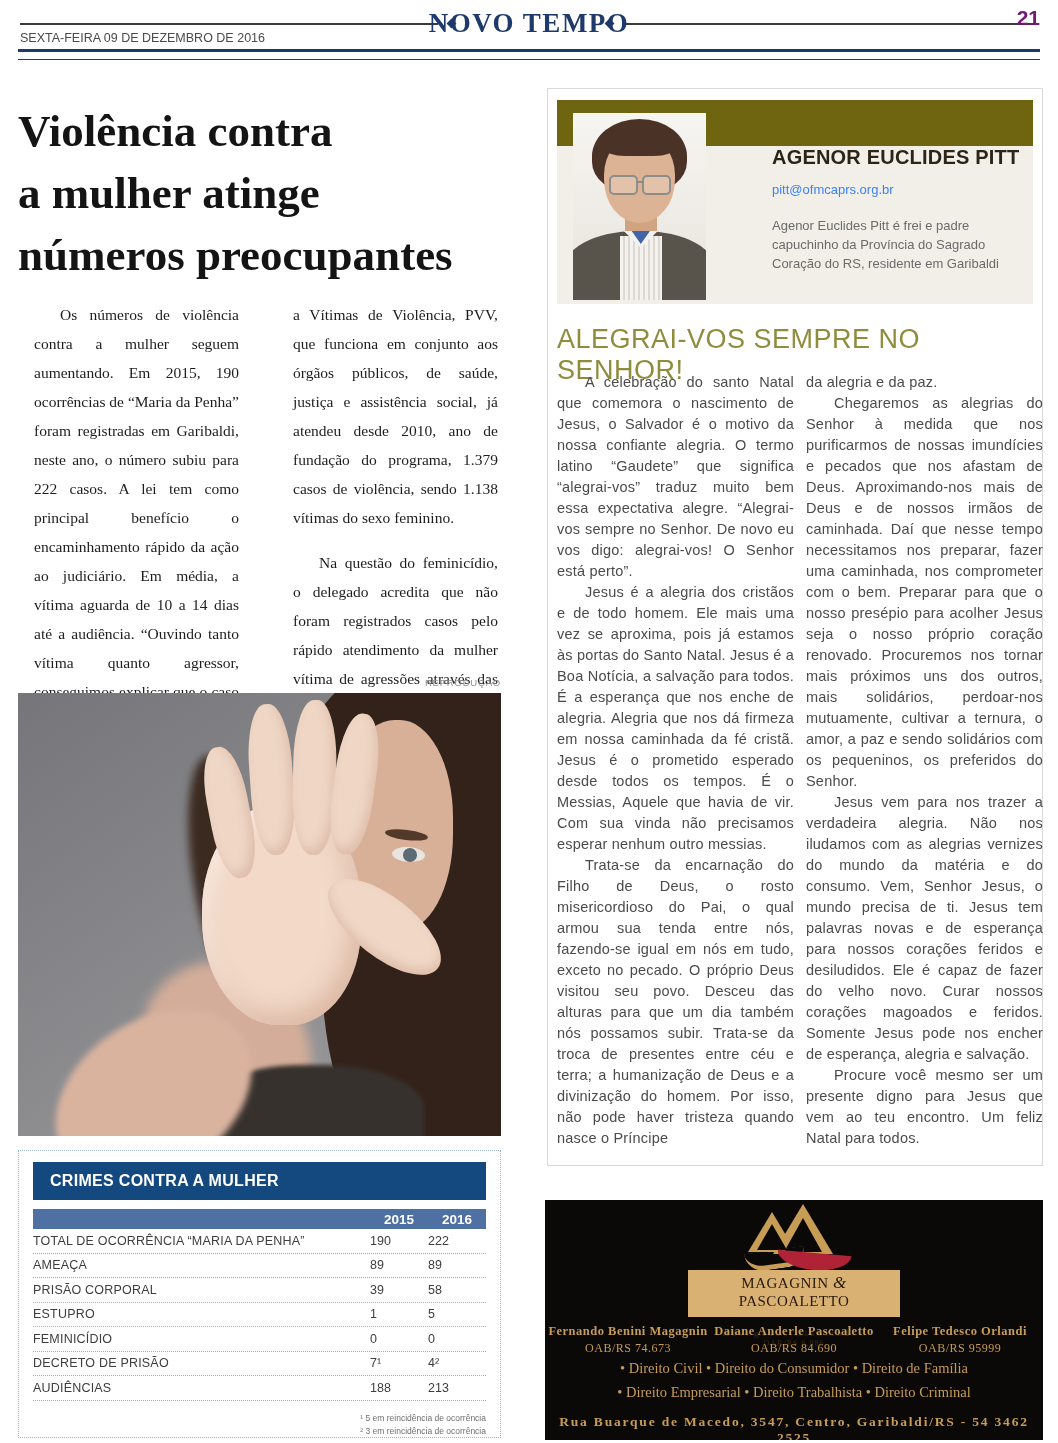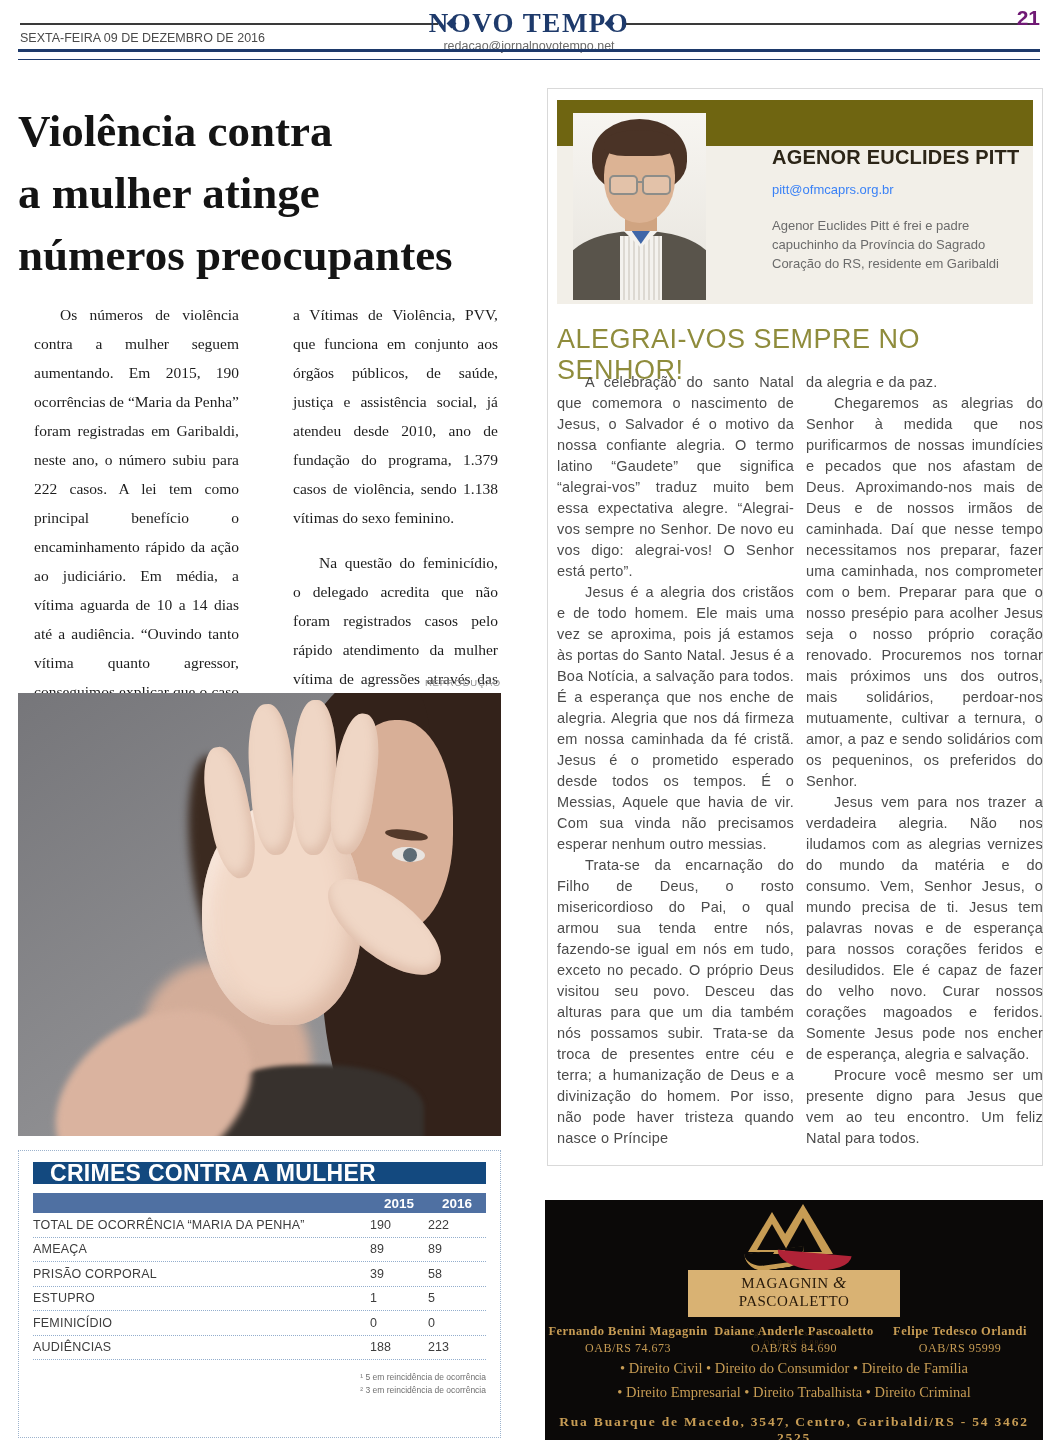--- a/index.html
+++ b/index.html
@@ -72,22 +72,22 @@
   .f2 { left:48%;   top:2.5%; width:8.8%; height:34%; transform:rotate(-4deg); }
   .f3 { left:57%;   top:1.5%; width:8.8%; height:35%; transform:rotate(1deg); }
   .f4 { left:65.5%; top:4.5%; width:8.5%; height:32%; transform:rotate(8deg); }
   .ph-thumb { left:62%; top:46%; width:28%; height:13.5%; background:#f0d7c6; border-radius:50%;
               transform:rotate(38deg);
               box-shadow:inset -4px -5px 10px rgba(195,150,125,.35); }
 
   
   .crimes { position:absolute; left:18px; top:1150px; width:483px; height:288px;
             border:1.5px dotted #9db3cd; box-sizing:border-box; padding:11px 14px; }
-  .crimes-title { height:22px; background:#13497f; display:flex; align-items:center;
-                  padding-left:17px; color:#fff; font-weight:bold; font-size:23px;
+  .crimes-title { height:38px; background:#13497f; display:flex; align-items:center;
+                  padding-left:17px; color:#fff; font-weight:bold; font-size:16px;
                   letter-spacing:.3px; }
   .crimes-head { margin-top:9px; height:20px; background:#4f70a2; display:flex; align-items:center; }
   .crimes-head .sp { flex:1; }
   .yr { width:58px; text-align:center; color:#fff; font-weight:bold; font-size:13.5px; }
   .crow { display:flex; align-items:center; height:23.5px; border-bottom:1.5px dotted #93aecd; }
   .clabel { flex:1; font-size:12.5px; color:#3d3d3d; letter-spacing:.2px; }
   .cval { width:58px; text-align:left; font-size:12.5px; color:#3d3d3d; }
   .cfoot { margin-top:11px; text-align:right; font-size:8.5px; color:#6f6f6f; line-height:1.55; }
 
   
@@ -165,21 +165,20 @@
 <body>
 
 <div id="page">
 
   <div class="mast-rule l"></div>
   <div class="mast-rule r"></div>
   <div class="diamond l"></div>
   <div class="diamond r"></div>
   <div class="mast-title">NOVO TEMPO</div>
   <div class="mast-date">SEXTA-FEIRA 09 DE DEZEMBRO DE 2016</div>
-  <div class="mast-email">redacao@jornalnovotempo.net</div>
   <div class="page-num">21</div>
   <div class="double-rule"></div>
 
   <h1 class="headline">Violência contra
 a mulher atinge
 números preocupantes</h1>
   <div class="body-cols">
     <div class="bcol">
       <p>Os números de violência contra a mulher seguem aumentando. Em 2015, 190 ocorrências de “Maria da Penha” foram registradas em Garibaldi, neste ano, o número subiu para 222 casos. A lei tem como principal benefício o encaminhamento rápido da ação ao judiciário. Em média, a vítima aguarda de 10 a 14 dias até a audiência. “Ouvindo tanto vítima quanto agressor, conseguimos explicar que o caso será resolvido na justiça, assim a tendência é de encerrar o desafeto sem a busca de vingança”.</p>
       <p>O delegado também acredita que o aumento do número de registro se dê por conta de serviços e ações públicas que visam o atendimento a estas vítimas. Em Garibaldi, a rede de Proteção</p>
@@ -241,20 +240,25 @@
       <div class="clabel">ESTUPRO</div>
       <div class="cval">1</div>
       <div class="cval">5</div>
     </div>
     <div class="crow">
       <div class="clabel">FEMINICÍDIO</div>
       <div class="cval">0</div>
       <div class="cval">0</div>
     </div>
     <div class="crow">
+      <div class="clabel">DECRETO DE PRISÃO</div>
+      <div class="cval">7¹</div>
+      <div class="cval">4²</div>
+    </div>
+    <div class="crow">
       <div class="clabel">AUDIÊNCIAS</div>
       <div class="cval">188</div>
       <div class="cval">213</div>
     </div>
     <div class="cfoot">
       <div>¹ 5 em reincidência de ocorrência</div>
       <div>² 3 em reincidência de ocorrência</div>
     </div>
   </div>
 

